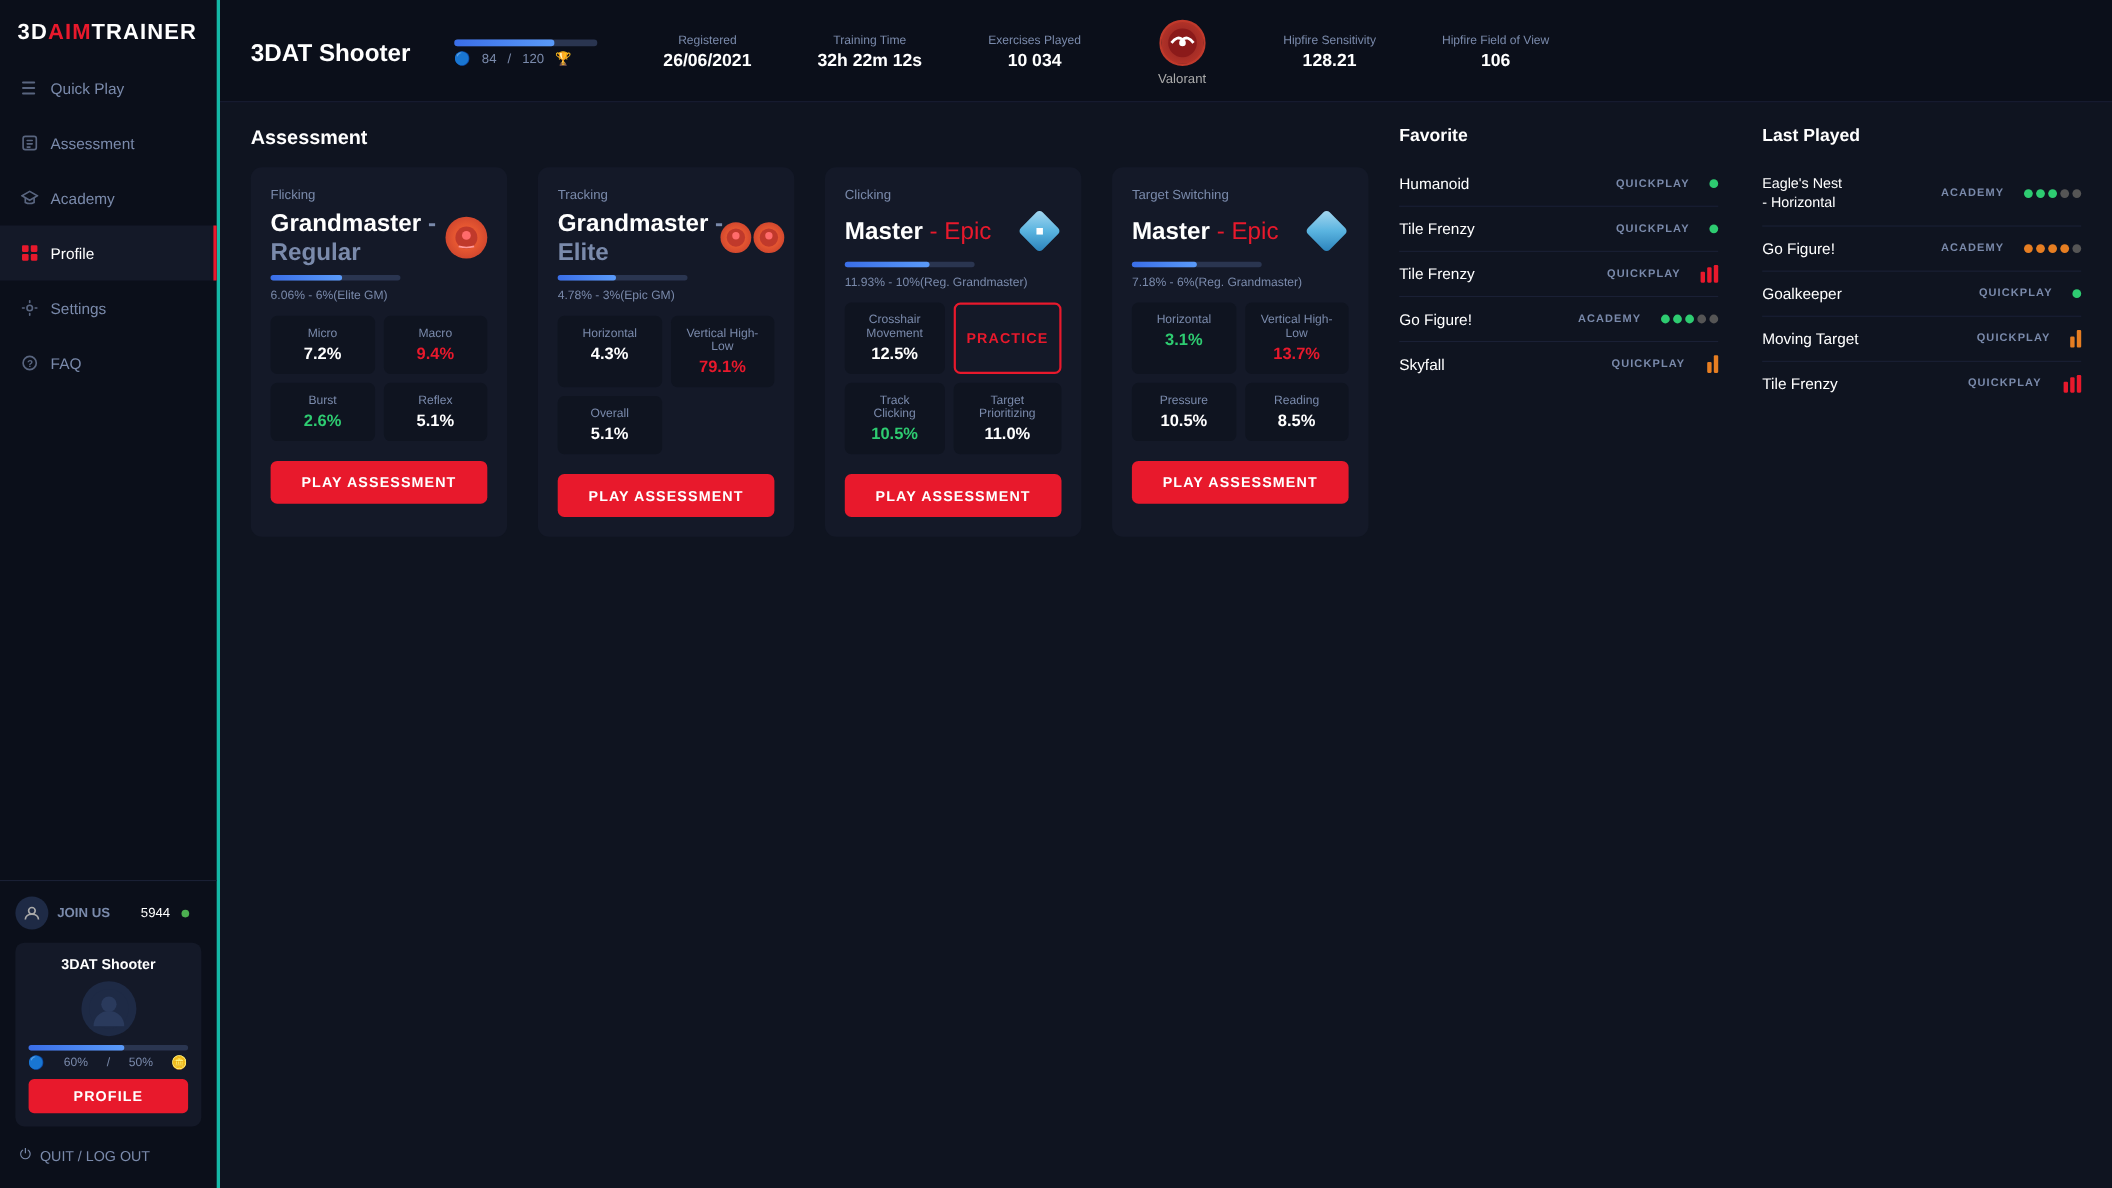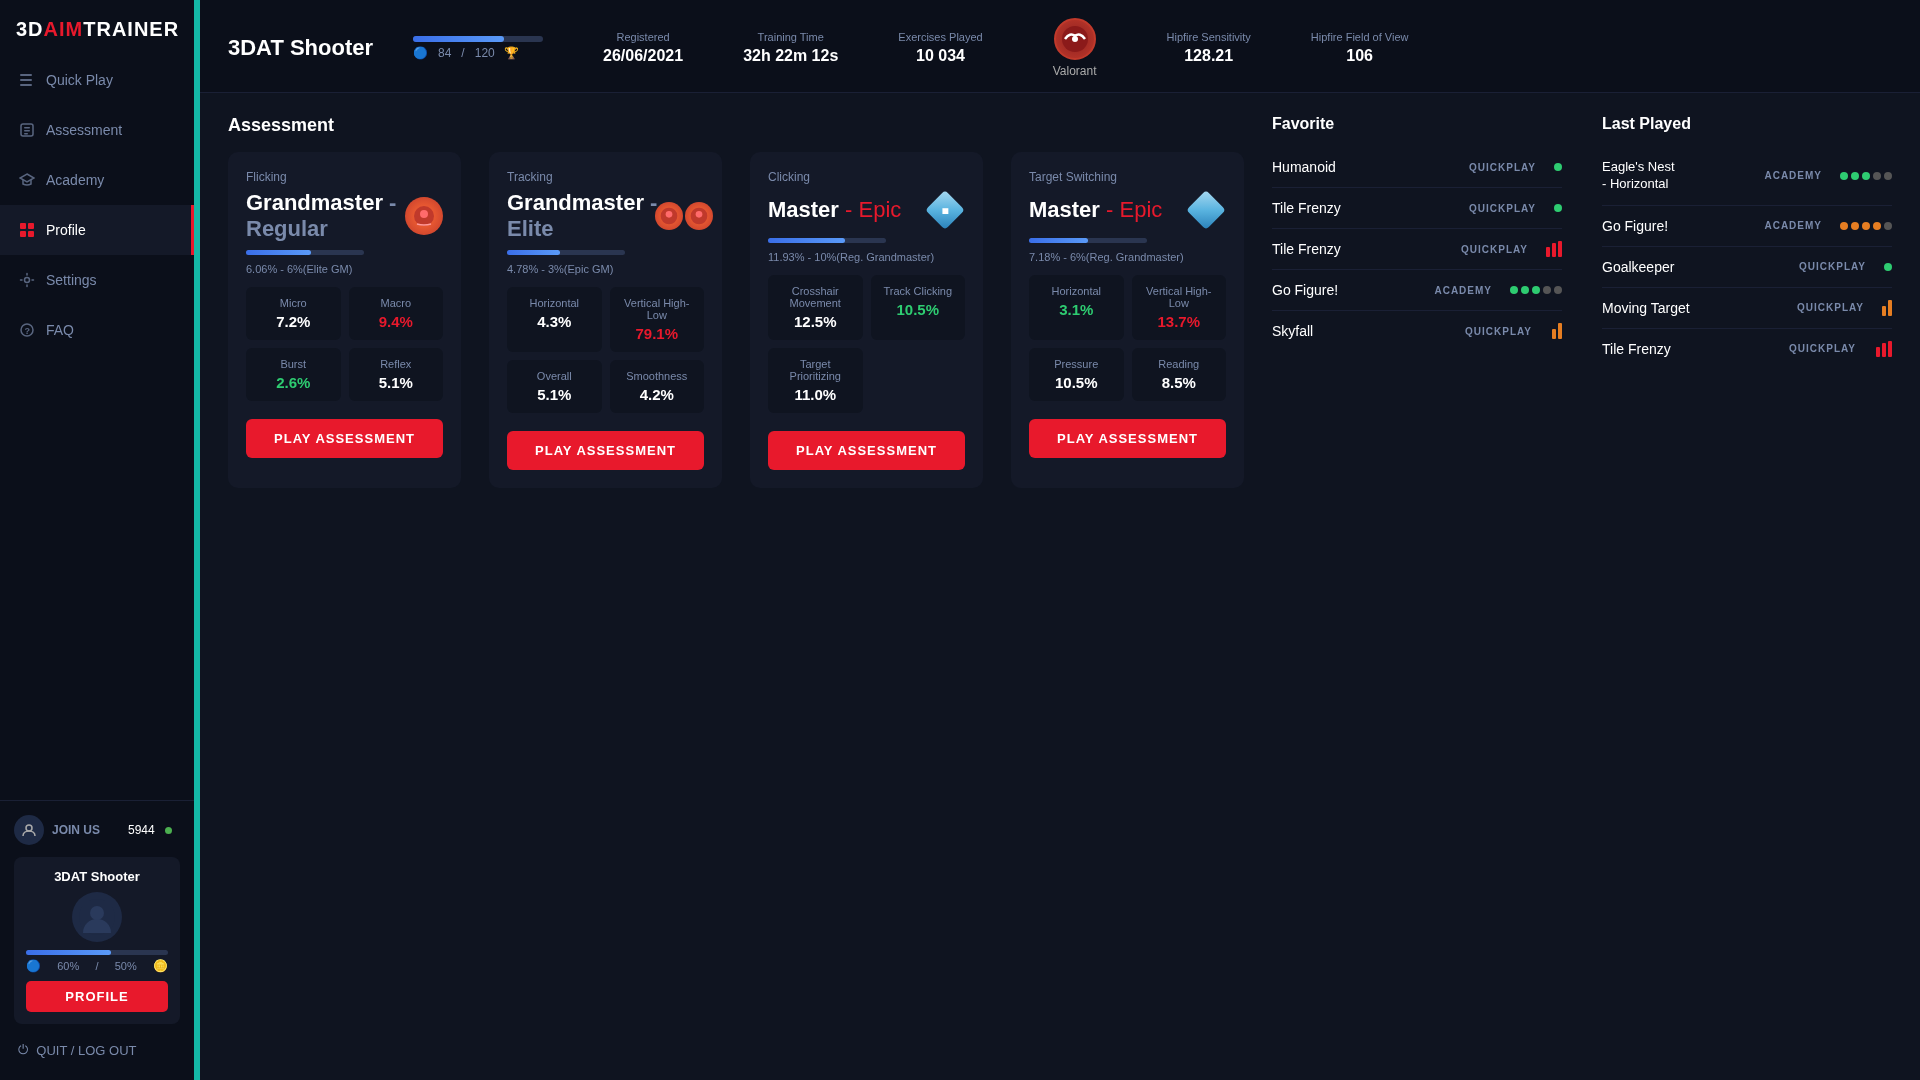--- a/index.html
+++ b/index.html
@@ -14,21 +14,21 @@
       overflow: hidden;
     }
 
     
     #sidebar {
       width: 200px;
       min-width: 200px;
       background: #0b0f1a;
       display: flex;
       flex-direction: column;
-      border-right: 6px solid #14b8a6;
+      border-right: 3px solid #14b8a6;
       height: 100%;
     }
     #logo {
       padding: 18px 16px 14px;
       font-size: 20px;
       font-weight: 900;
       letter-spacing: 1px;
       color: #fff;
     }
     #logo span.aim { color: #e8192c; }
@@ -606,24 +606,20 @@
               <div class="cell-value">4.3%</div>
             </div>
             <div class="card-stat-cell">
               <div class="cell-label">Vertical High-Low</div>
               <div class="cell-value red">79.1%</div>
             </div>
             <div class="card-stat-cell">
               <div class="cell-label">Overall</div>
               <div class="cell-value">5.1%</div>
             </div>
-            <div class="card-stat-cell">
-              <div class="cell-label">Smoothness</div>
-              <div class="cell-value">4.2%</div>
-            </div>
           </div>
           <button class="play-btn">PLAY ASSESSMENT</button>
         </div>
 
         <div class="assessment-card">
           <div class="card-category">Clicking</div>
           <div class="card-rank-row">
             <div class="card-rank">
               <span class="tier">Master</span>
               <span style="color:#e8192c;font-weight:400;"> - Epic</span>
@@ -637,20 +633,21 @@
           </div>
           <div class="card-xp-bar">
             <div class="card-xp-fill" style="width:65%"></div>
           </div>
           <div class="card-xp-label">11.93% - 10%(Reg. Grandmaster)</div>
           <div class="card-stats-grid">
             <div class="card-stat-cell">
               <div class="cell-label">Crosshair Movement</div>
               <div class="cell-value">12.5%</div>
             </div>
+            <button class="practice-btn" style="height:auto;padding:10px;">PRACTICE</button>
             <div class="card-stat-cell">
               <div class="cell-label">Track Clicking</div>
               <div class="cell-value green">10.5%</div>
             </div>
             <div class="card-stat-cell">
               <div class="cell-label">Target Prioritizing</div>
               <div class="cell-value">11.0%</div>
             </div>
           </div>
           <button class="play-btn">PLAY ASSESSMENT</button>

